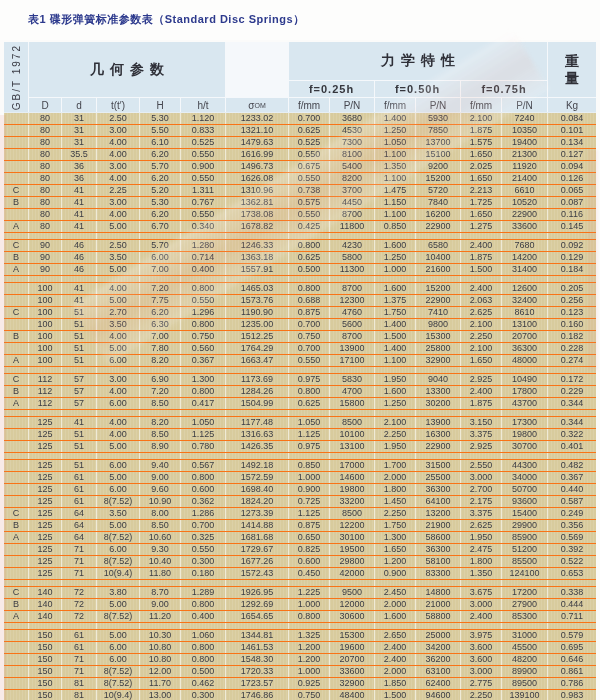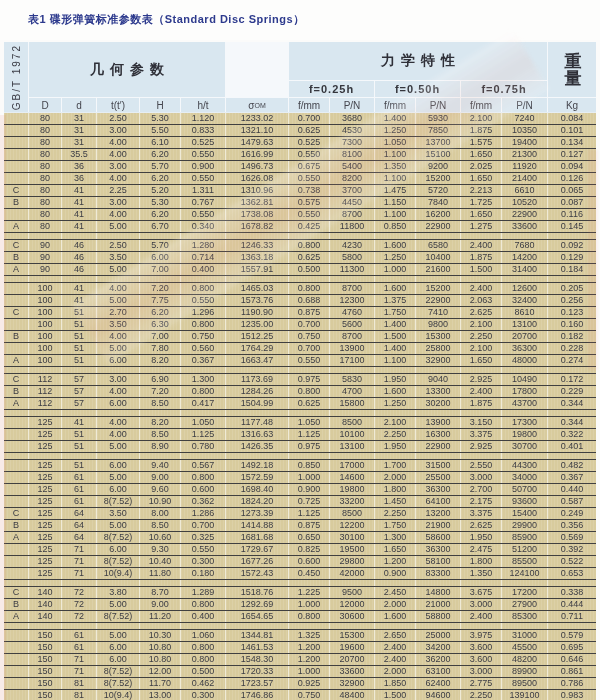--- a/index.html
+++ b/index.html
@@ -33,27 +33,27 @@
   .h-f     { grid-row:2;font-weight:bold; }
   .hc      { grid-row:3; font-size:10px; color:#45464e; }
   .grp     { font-size:14px; font-weight:bold; color:#2f3038; letter-spacing:6px; text-indent:6px; }
   .grp-sm  { letter-spacing:3px; text-indent:3px; }
   .fx      { font-size:11px; color:#35363d; letter-spacing:1px; }
   .gbt-txt {
     writing-mode:vertical-rl; transform:rotate(180deg);
     font-size:10px; letter-spacing:2px; color:#3a3b44; white-space:nowrap;
   }
   .weight-txt {
-    width:15px; font-size:17px; font-weight:bold; color:#2f3038;
+    width:15px; font-size:14px; font-weight:bold; color:#2f3038;
     line-height:17px; word-break:break-all; text-align:center;
   }
   .hc sub { font-size:7px; }
 
   
-  .tbody { background:#404040; }
+  .tbody { background:#f97316; }
   .row {
     display:grid; grid-template-columns:var(--cols); column-gap:1px;
     background:#efead6; margin-bottom:1px;
   }
   .row .cell {
     background:#d8cb9d; height:11px; line-height:11px;
     font-size:9px; text-align:center; color:#3b3c44;
     background-image:repeating-linear-gradient(90deg, rgba(255,255,255,.10) 0 1px, rgba(0,0,0,0) 1px 3px);
     overflow:hidden; white-space:nowrap;
   }
@@ -783,21 +783,21 @@
         <div class="cell"></div>
         <div class="cell"></div>
       </div>
       <div class="row">
         <div class="cell">C</div>
         <div class="cell">140</div>
         <div class="cell">72</div>
         <div class="cell">3.80</div>
         <div class="cell">8.70</div>
         <div class="cell">1.289</div>
-        <div class="cell">1518.76</div>
+        <div class="cell">1926.95</div>
         <div class="cell">1.225</div>
         <div class="cell">9500</div>
         <div class="cell">2.450</div>
         <div class="cell">14800</div>
         <div class="cell">3.675</div>
         <div class="cell">17200</div>
         <div class="cell">0.338</div>
       </div>
       <div class="row">
         <div class="cell">B</div>

